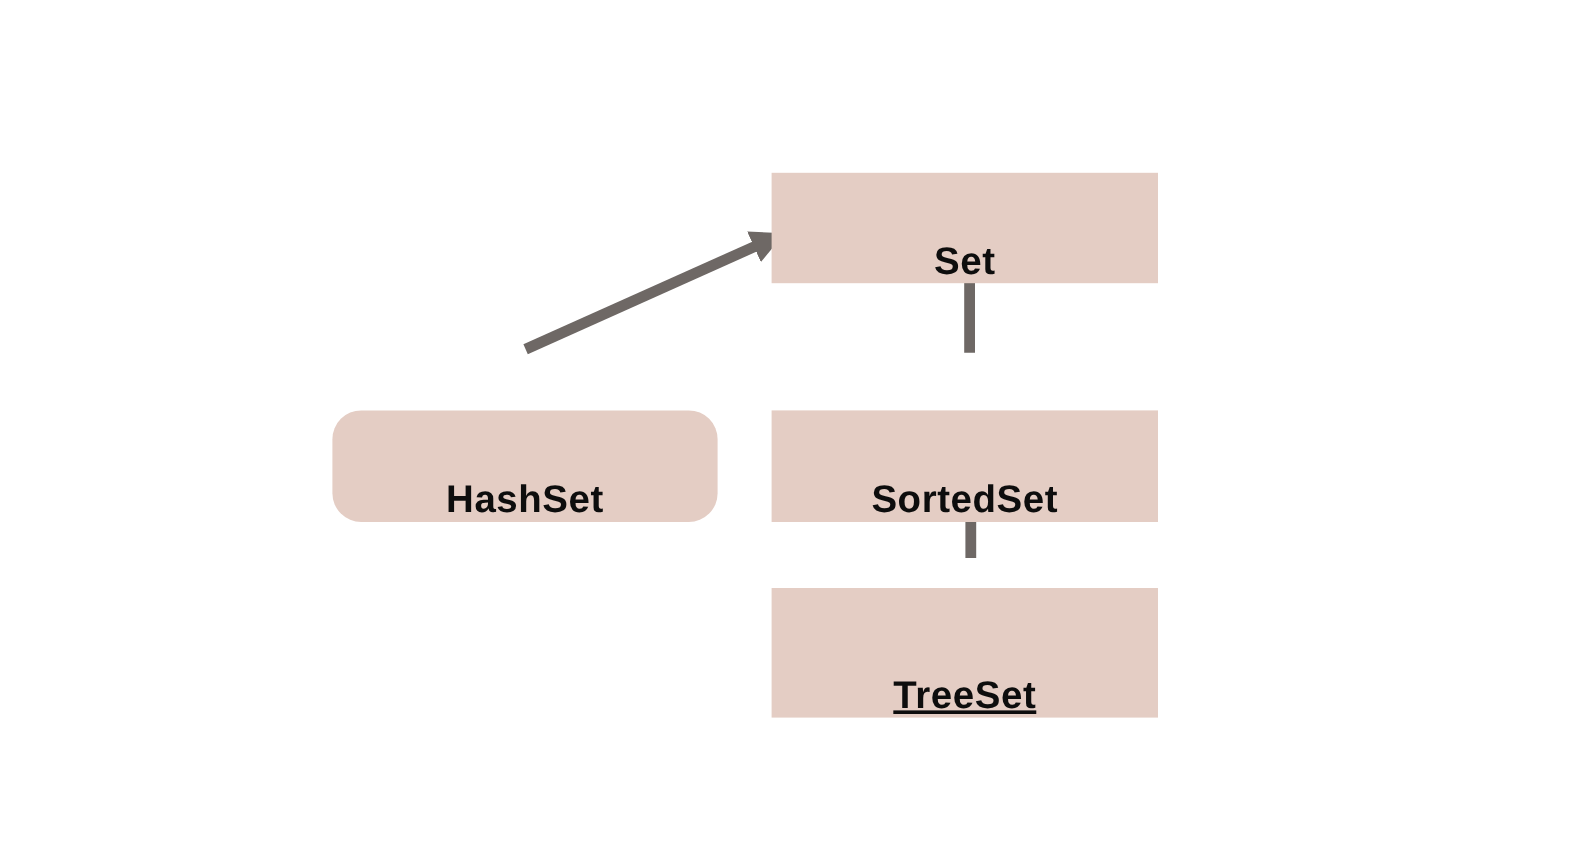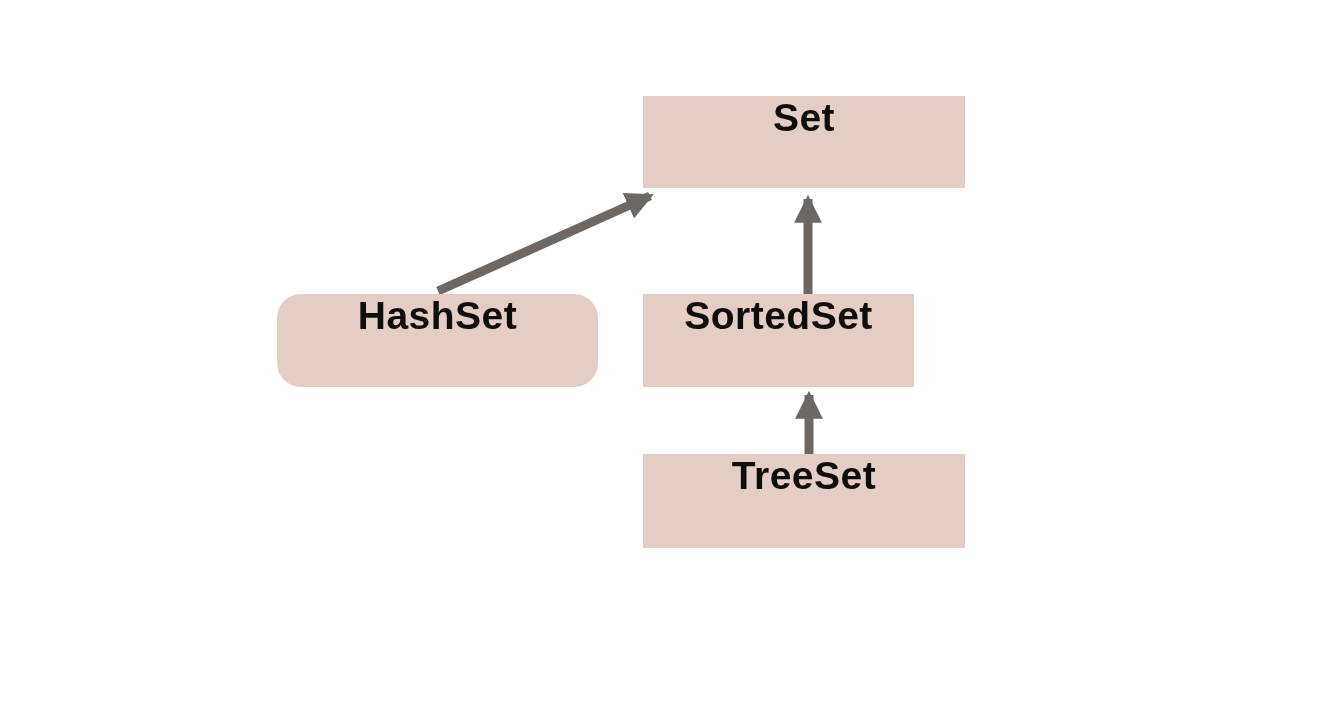--- a/index.html
+++ b/index.html
@@ -12,31 +12,32 @@
     width: 1326px;
     height: 709px;
     background: var(--bg-color, #ffffff);
     font-family: "Liberation Sans", sans-serif;
     overflow: hidden;
   }
   .node {
     position: absolute;
     background: var(--node-fill, #e4cdc4);
     display: flex;
-    align-items: flex-start;
+    align-items: flex-end;
     justify-content: center;
-    font-size: 39px;
+    font-size: 32px;
     font-weight: 700;
     color: var(--text-color, #0d0d0d);
     letter-spacing: 0.5px;
+    margin-top: 48px;
   }
   .node-set       { left: 643px; top: 96px;  width: 322px; height: 92px; }
   .node-hashset   { left: 277px; top: 294px; width: 321px; height: 93px; border-radius: 24px; }
-  .node-sortedset { left: 643px; top: 294px; width: 271px; height: 93px; }
-  .node-treeset   { left: 643px; top: 454px; width: 322px; height: 94px; }
+  .node-sortedset { left: 643px; top: 294px; width: 322px; height: 93px; }
+  .node-treeset   { left: 643px; top: 442px; width: 322px; height: 108px; text-decoration: underline; }
   svg#edges {
     position: absolute;
     left: 0;
     top: 0;
     width: 1326px;
     height: 709px;
     pointer-events: none;
   }
 </style>
 </head>

